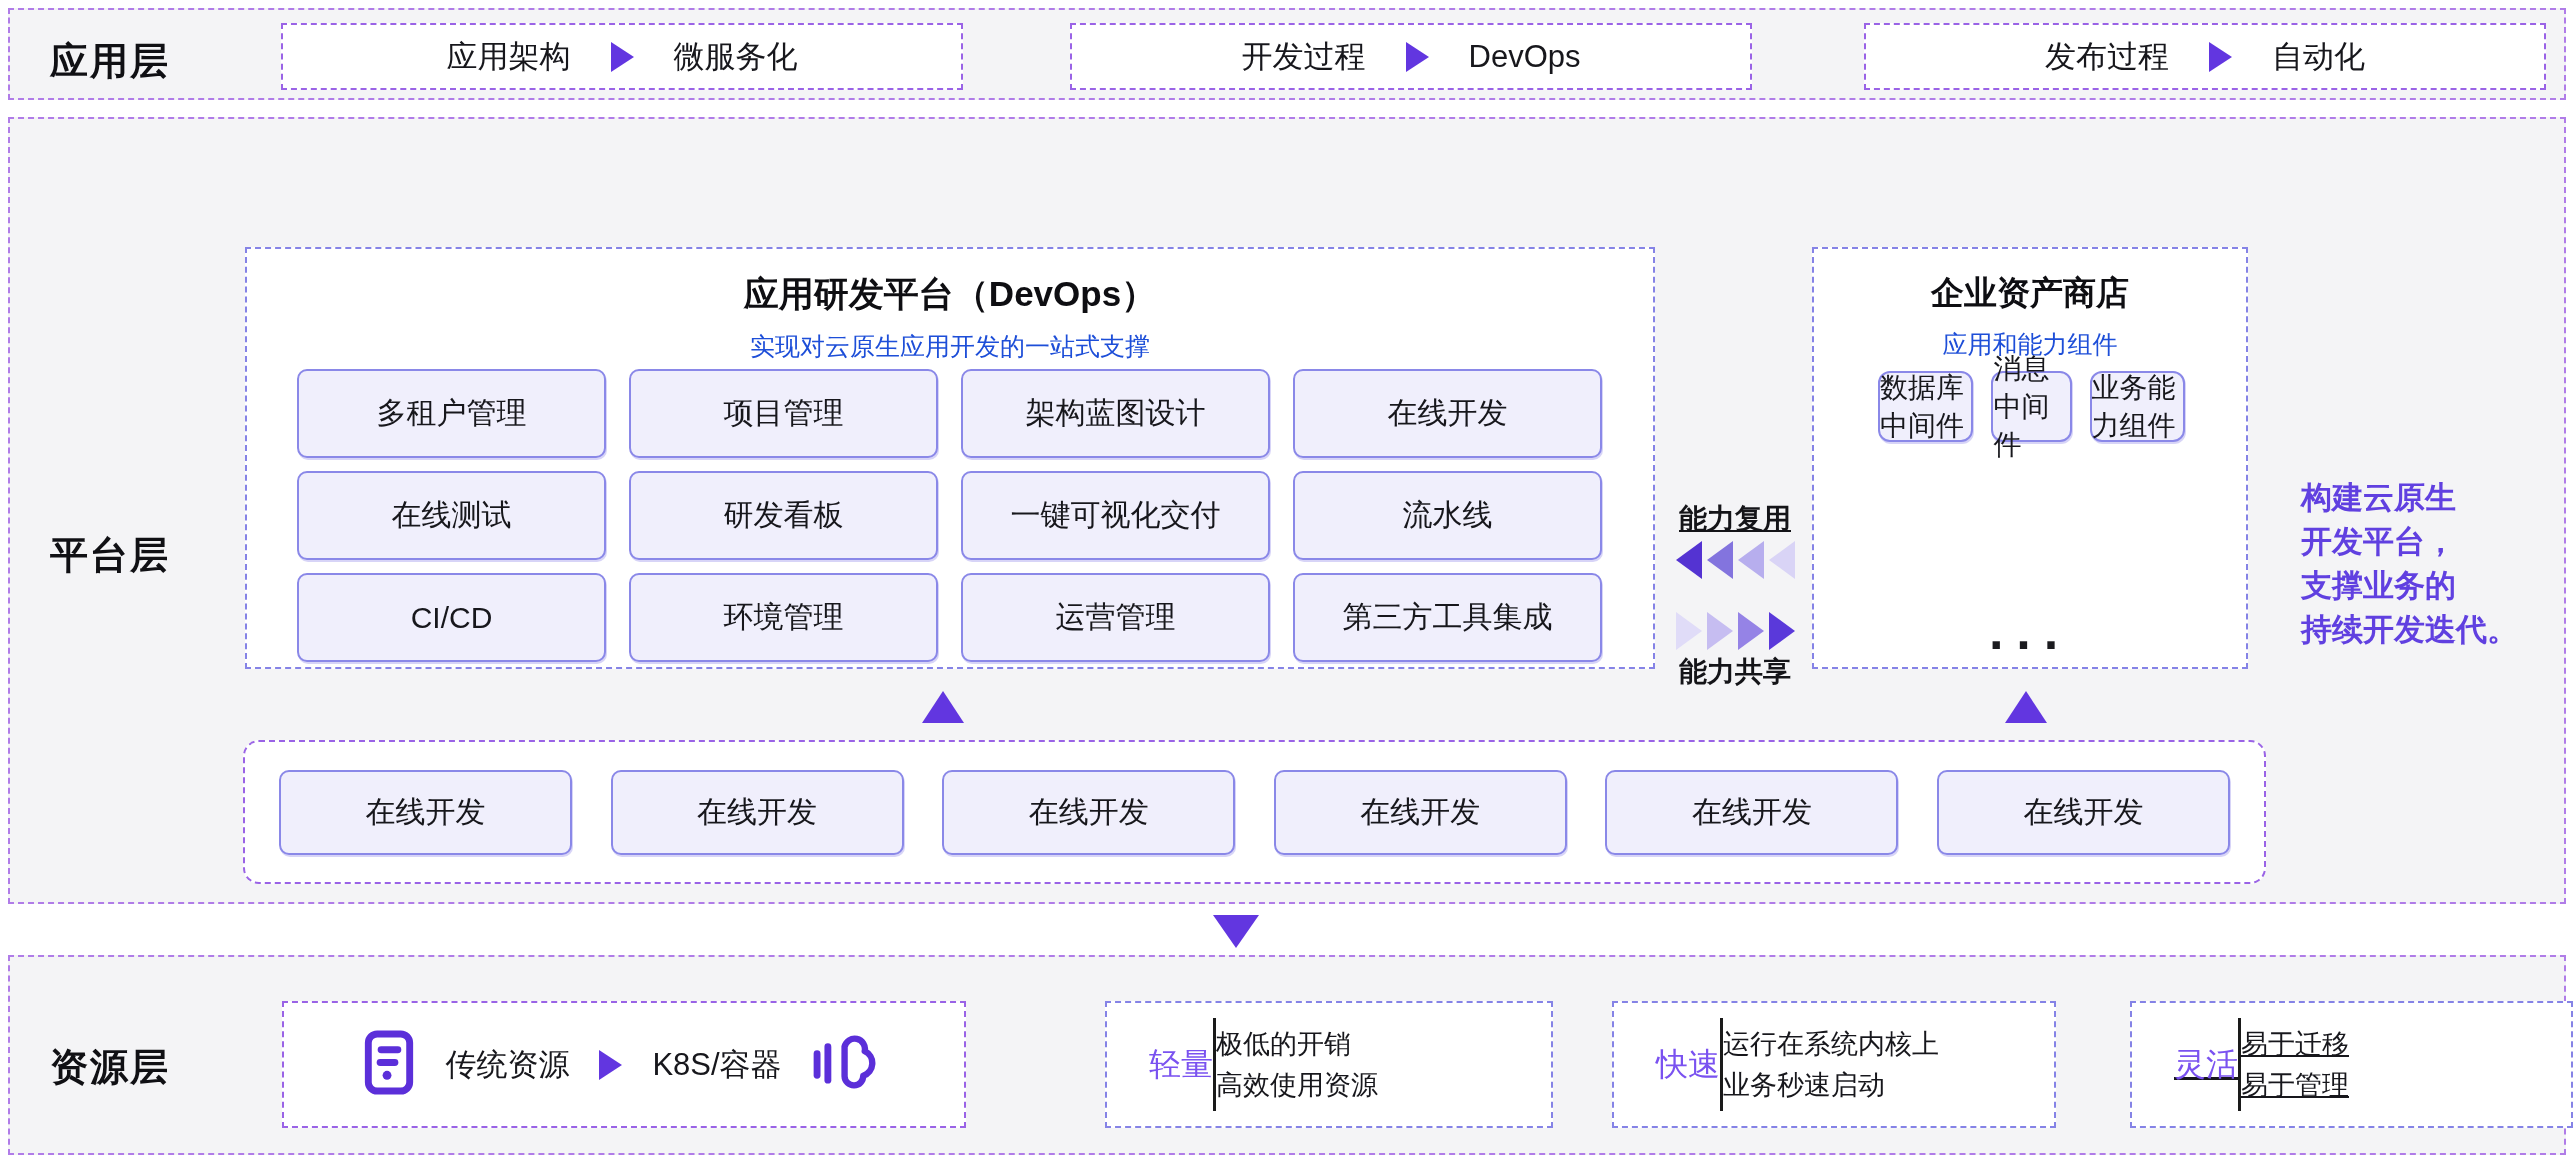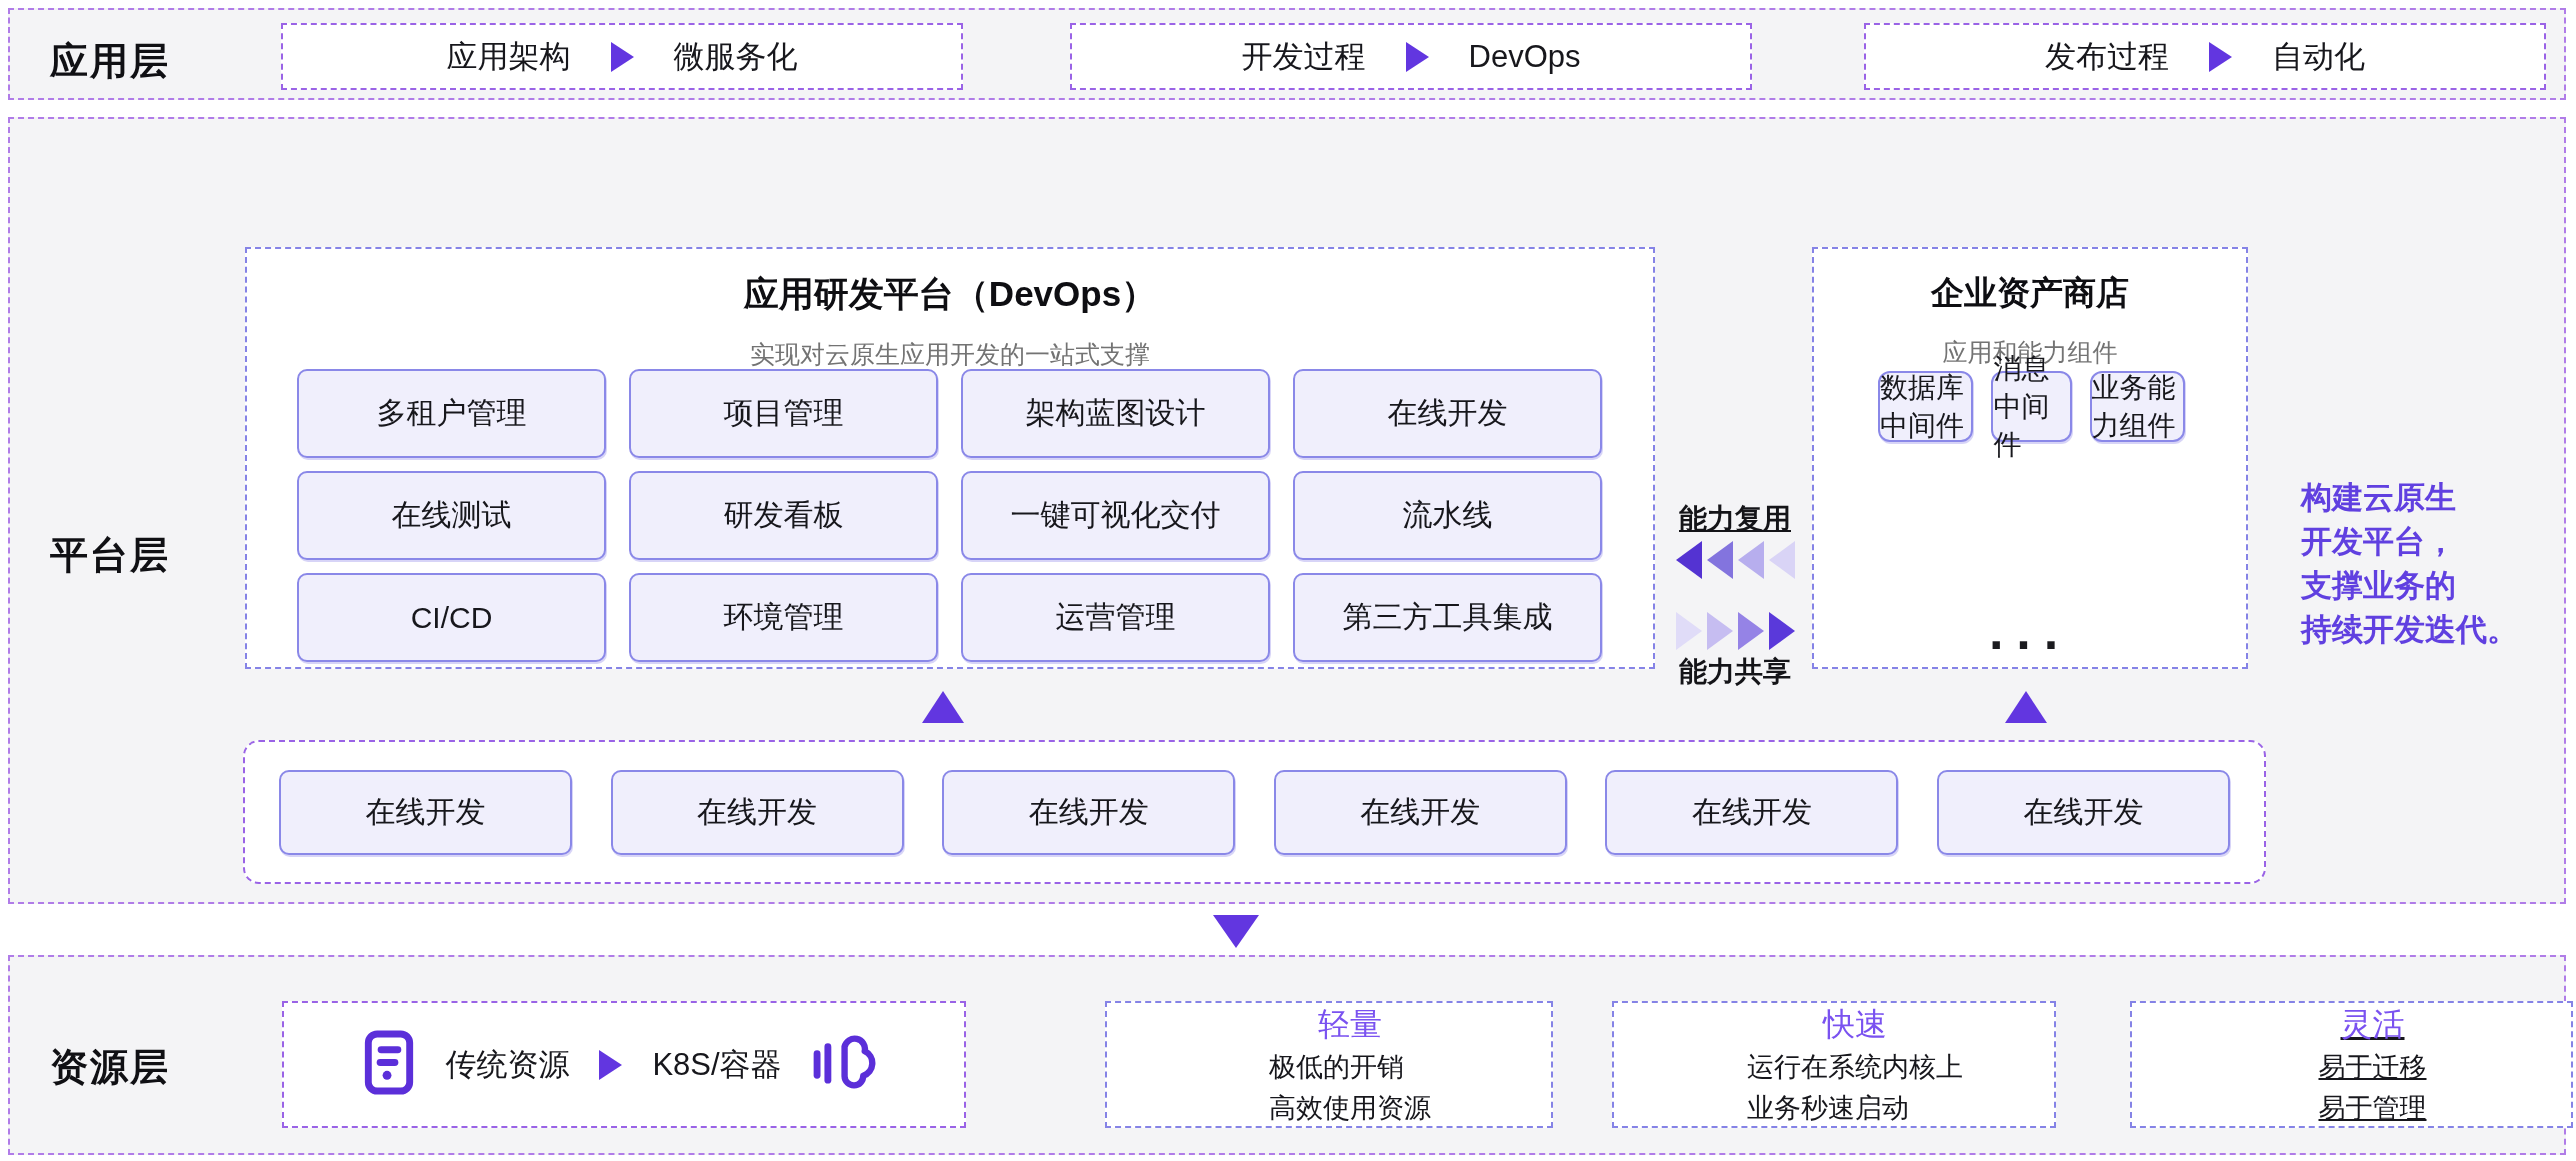--- a/index.html
+++ b/index.html
@@ -31,21 +31,21 @@
   .flow-text{font-size:31px;color:var(--ink);}
 
   .tri-right{width:0;height:0;border-top:15px solid transparent;border-bottom:15px solid transparent;
     border-left:23px solid var(--accent);}
 
   
   .layer-platform{top:117px;height:787px;}
   .panel{position:absolute;background:#fff;border:2px dashed var(--dash-fine);}
   .devops-panel{left:235px;top:128px;width:1410px;height:422px;}
   .panel-title{margin-top:22px;text-align:center;font-size:35px;font-weight:700;color:#0e0e12;}
-  .panel-sub{margin-top:20px;text-align:center;font-size:25px;color:#737373;}
+  .panel-sub{margin-top:12px;text-align:center;font-size:25px;color:#1d4ed8;}
   .cap-grid{position:absolute;left:50px;top:120px;display:grid;
     grid-template-columns:repeat(4,309px);grid-auto-rows:89px;column-gap:23px;row-gap:13px;}
   .chip{background:var(--chip-bg);border:2px solid var(--chip-border);border-radius:10px;
     display:flex;align-items:center;justify-content:center;font-size:30px;color:var(--ink);
     box-shadow:1px 2px 0 rgba(110,100,225,.28);}
 
   .bridge{position:absolute;left:1645px;top:128px;width:160px;height:422px;}
   .bridge-label{position:absolute;width:100%;text-align:center;font-size:28px;font-weight:600;color:#141418;}
   .bridge-arrows{position:absolute;width:100%;display:flex;justify-content:center;gap:5px;}
   .tl{width:0;height:0;border-top:19px solid transparent;border-bottom:19px solid transparent;}
@@ -77,21 +77,21 @@
 
   .down-arrow{position:absolute;left:1213px;top:915px;width:0;height:0;
     border-left:23px solid transparent;border-right:23px solid transparent;
     border-top:33px solid var(--accent);}
 
   
   .layer-resource{top:955px;height:200px;}
   .res-box{position:absolute;top:44px;height:127px;background:#fff;border:2px dashed var(--dash-box);}
   .migration-box{left:272px;width:684px;display:flex;align-items:center;justify-content:center;gap:30px;}
   .mig-text{font-size:31px;color:var(--ink);}
-  .feature-box{display:flex;align-items:center;padding-left:42px;border-color:var(--dash-fine);flex-direction:column;}
+  .feature-box{display:flex;align-items:center;padding-left:42px;border-color:var(--dash-fine);}
   .feat1{left:1095px;width:448px;}
   .feat2{left:1602px;width:444px;}
   .feat3{left:2120px;width:443px;text-decoration:underline;}
   .feature-title{font-size:32px;font-weight:500;color:var(--feature-purple);}
   .feature-divider{width:3px;height:93px;background:#1a1a1a;}
   .feature-lines{font-size:27px;line-height:41px;color:var(--ink);}
 </style>
 </head>
 <body>
 

